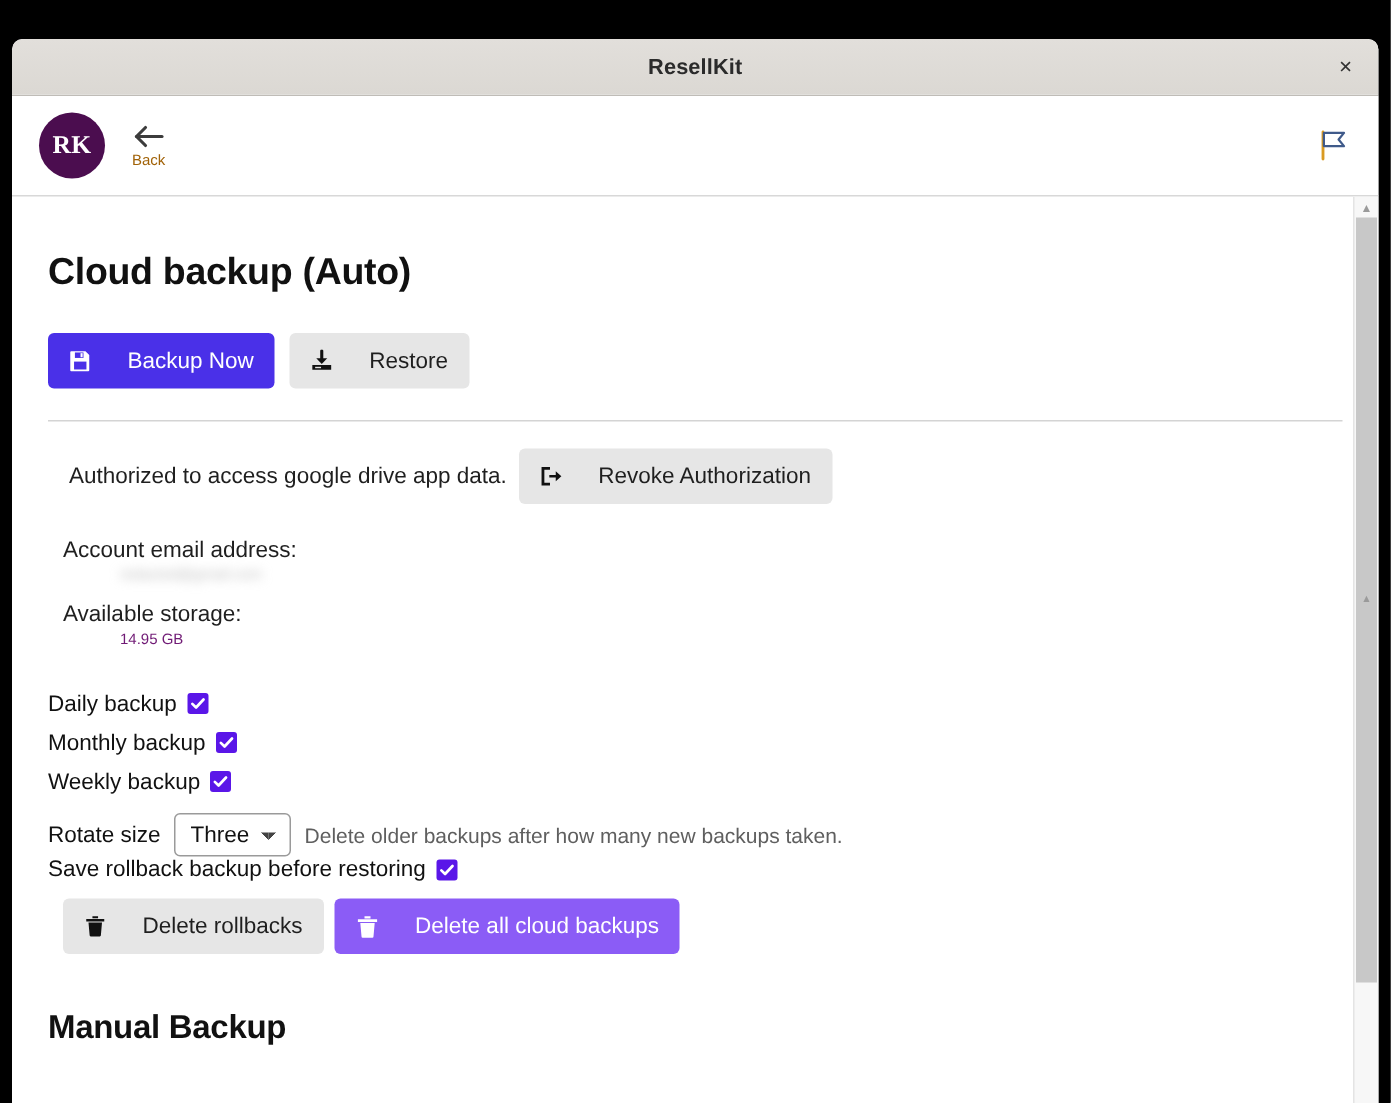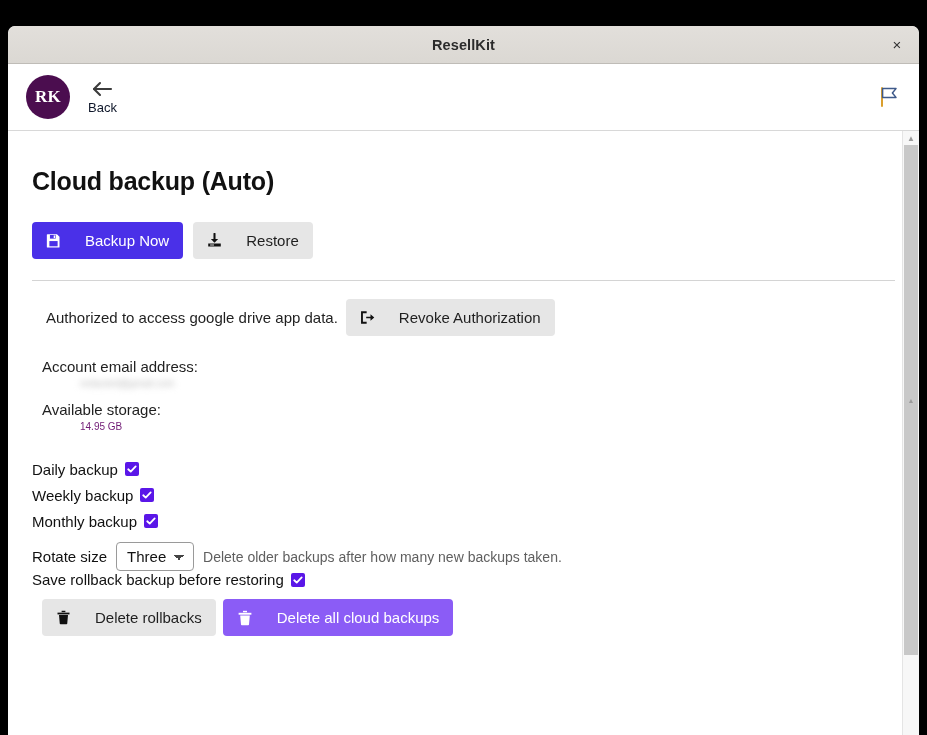--- a/index.html
+++ b/index.html
@@ -94,22 +94,22 @@
     line-height: 1;
     gap: 3px;
   }
   .back-arrow {
     display: block;
     width: 22px;
     height: 18px;
     color: #3c3c3c;
   }
   .back-label {
-    font-size: 13px;
-    color: #0f172a;
+    font-size: 10px;
+    color: #a16207;
   }
   .flag-btn {
     position: absolute;
     right: 18px;
     top: 50%;
     transform: translateY(-50%);
     width: 26px;
     height: 26px;
     cursor: pointer;
     display: flex;
@@ -431,30 +431,30 @@
         <div class="check-row">
           <span>Daily backup</span>
           <span class="cbox">
             <svg viewBox="0 0 14 14" width="12" height="12" fill="none" stroke="#ffffff" stroke-width="2.1" stroke-linecap="round" stroke-linejoin="round">
               <path d="M2.6 7.3 L5.5 10.1 L11.3 3.9"></path>
             </svg>
           </span>
         </div>
 
         <div class="check-row">
-          <span>Weekly backup</span>
+          <span>Monthly backup</span>
           <span class="cbox">
             <svg viewBox="0 0 14 14" width="12" height="12" fill="none" stroke="#ffffff" stroke-width="2.1" stroke-linecap="round" stroke-linejoin="round">
               <path d="M2.6 7.3 L5.5 10.1 L11.3 3.9"></path>
             </svg>
           </span>
         </div>
 
         <div class="check-row">
-          <span>Monthly backup</span>
+          <span>Weekly backup</span>
           <span class="cbox">
             <svg viewBox="0 0 14 14" width="12" height="12" fill="none" stroke="#ffffff" stroke-width="2.1" stroke-linecap="round" stroke-linejoin="round">
               <path d="M2.6 7.3 L5.5 10.1 L11.3 3.9"></path>
             </svg>
           </span>
         </div>
 
       </div>
 
       <div class="rotate-row">
@@ -489,20 +489,21 @@
             <svg viewBox="0 0 16 16" width="16" height="16" fill="#ffffff">
               <path d="M6.0 0.8 h4.0 v1.5 h-4.0 z"></path>
               <path d="M1.6 2.8 h12.8 v1.9 h-12.8 z"></path>
               <path d="M3.2 5.4 h9.6 l-0.8 9.0 a0.8 0.8 0 0 1 -0.8 0.8 h-6.4 a0.8 0.8 0 0 1 -0.8 -0.8 z"></path>
             </svg>
           </span>
           <span>Delete all cloud backups</span>
         </button>
       </div>
 
+      <h2 class="section-title">Manual Backup</h2>
 
     </div>
 
     <div class="scrollbar">
       <div class="sb-arrow up">▲</div>
       <div class="sb-thumb" style="top: 14px; height: 510px;">
         <div class="sb-grip">▲</div>
       </div>
       <div class="sb-arrow down">▼</div>
     </div>

